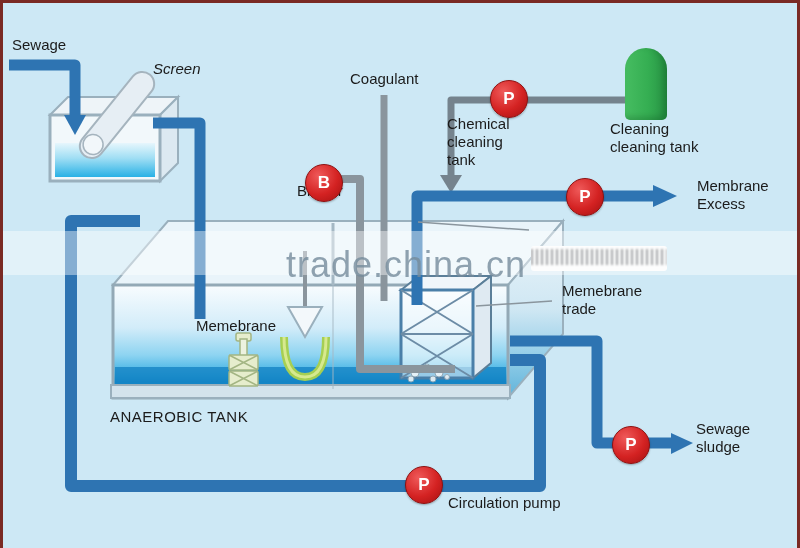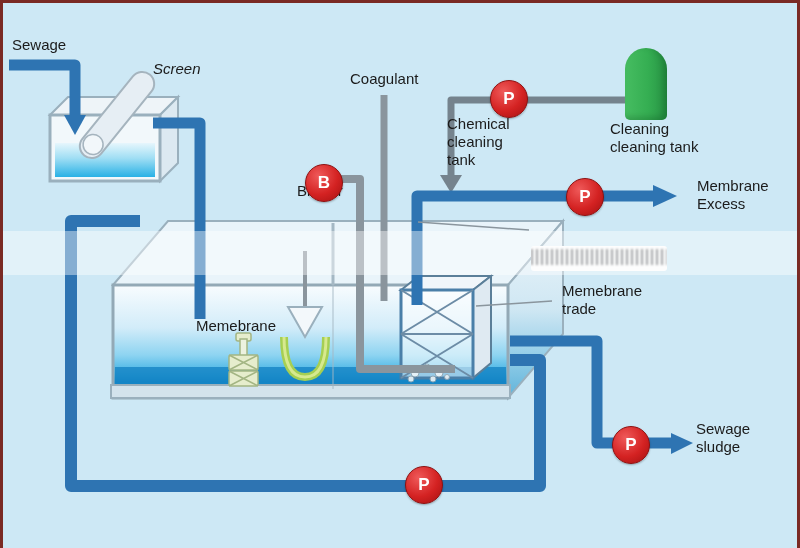--- a/index.html
+++ b/index.html
@@ -140,20 +140,21 @@
     <g>
       <path d="M507,338 L594,338 L594,440 L668,440" fill="none" stroke="#2e74b2" stroke-width="11" stroke-linejoin="round"></path>
       <polygon points="668,430 668,451 690,440" fill="#2e74b2"></polygon>
     </g>
 
     <line x1="415" y1="219" x2="526" y2="227" stroke="#8a959d" stroke-width="1.5"></line>
     <line x1="473" y1="303" x2="549" y2="298" stroke="#8a959d" stroke-width="1.5"></line>
   </svg>
 
   <div class="band"></div>
+  <div class="watermark">trade.china.cn</div>
   <div class="smudge">
       <div class="streaks"></div>
     </div>
 
   <div class="green-tank"></div>
 
   <div class="lbl" style="left:9px;top:33px;">Sewage</div>
   <div class="lbl" style="left:150px;top:57px;font-style:italic;">Screen</div>
   <div class="lbl" style="left:347px;top:67px;">Coagulant</div>
   <div class="lbl" style="left:294px;top:143px;margin-top:36px;">Blower</div>
@@ -174,26 +175,28 @@
     <div>Excess</div>
   </div>
 
 
   <div class="lbl" style="left:559px;top:279px;">
     <div>Memebrane</div>
     <div>trade</div>
   </div>
 
   <div class="lbl" style="left:193px;top:314px;">Memebrane</div>
+  <div class="lbl caps" style="left:107px;top:405px;">ANAEROBIC TANK</div>
 
   <div class="lbl" style="left:693px;top:417px;">
     <div>Sewage</div>
     <div>sludge</div>
   </div>
 
+  <div class="lbl" style="left:445px;top:491px;">Circulation pump</div>
 
   <div class="pump" style="left:487px;top:77px;">P</div>
   <div class="pump" style="left:563px;top:175px;">P</div>
   <div class="pump" style="left:609px;top:423px;">P</div>
   <div class="pump" style="left:402px;top:463px;">P</div>
   <div class="pump" style="left:302px;top:161px;">B</div>
 
 </div>
 
 </body></html>

